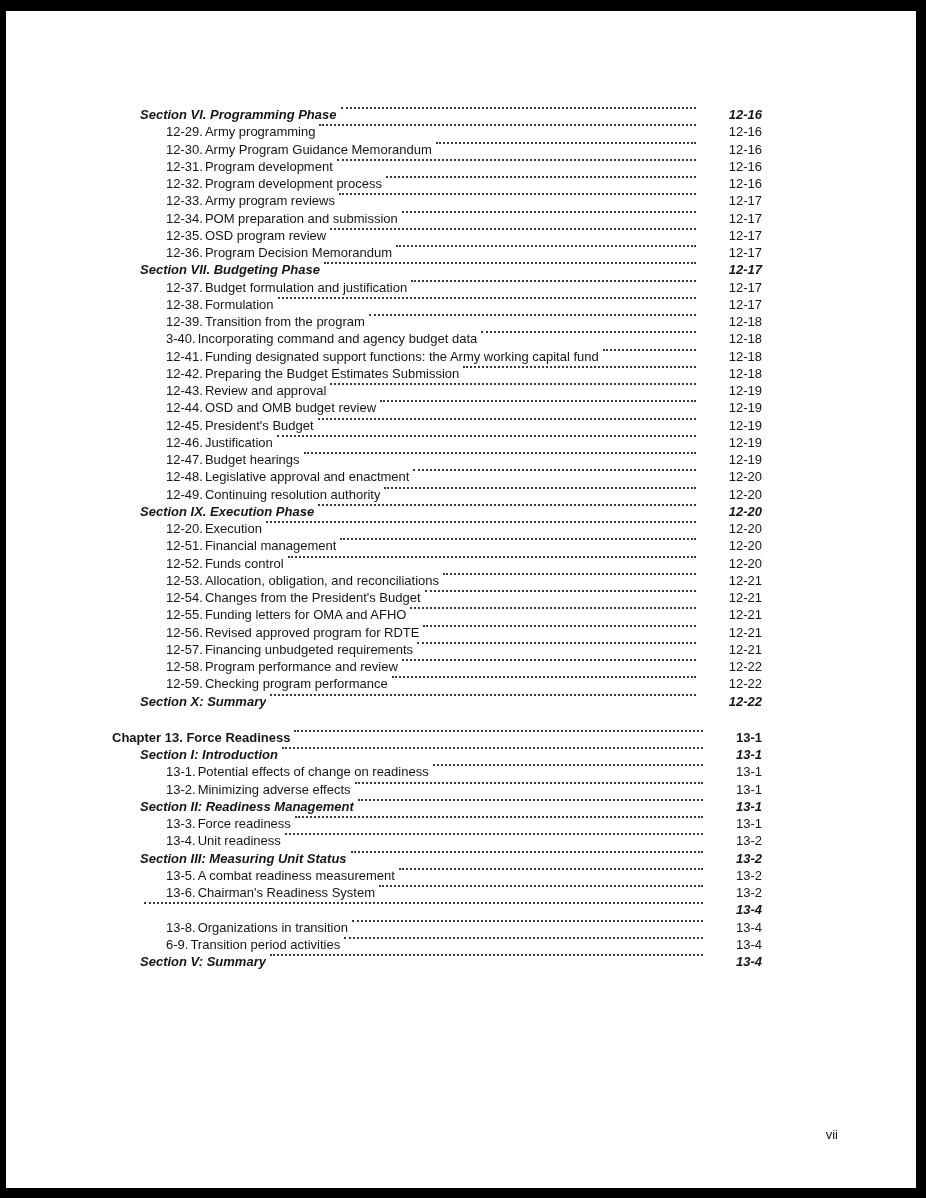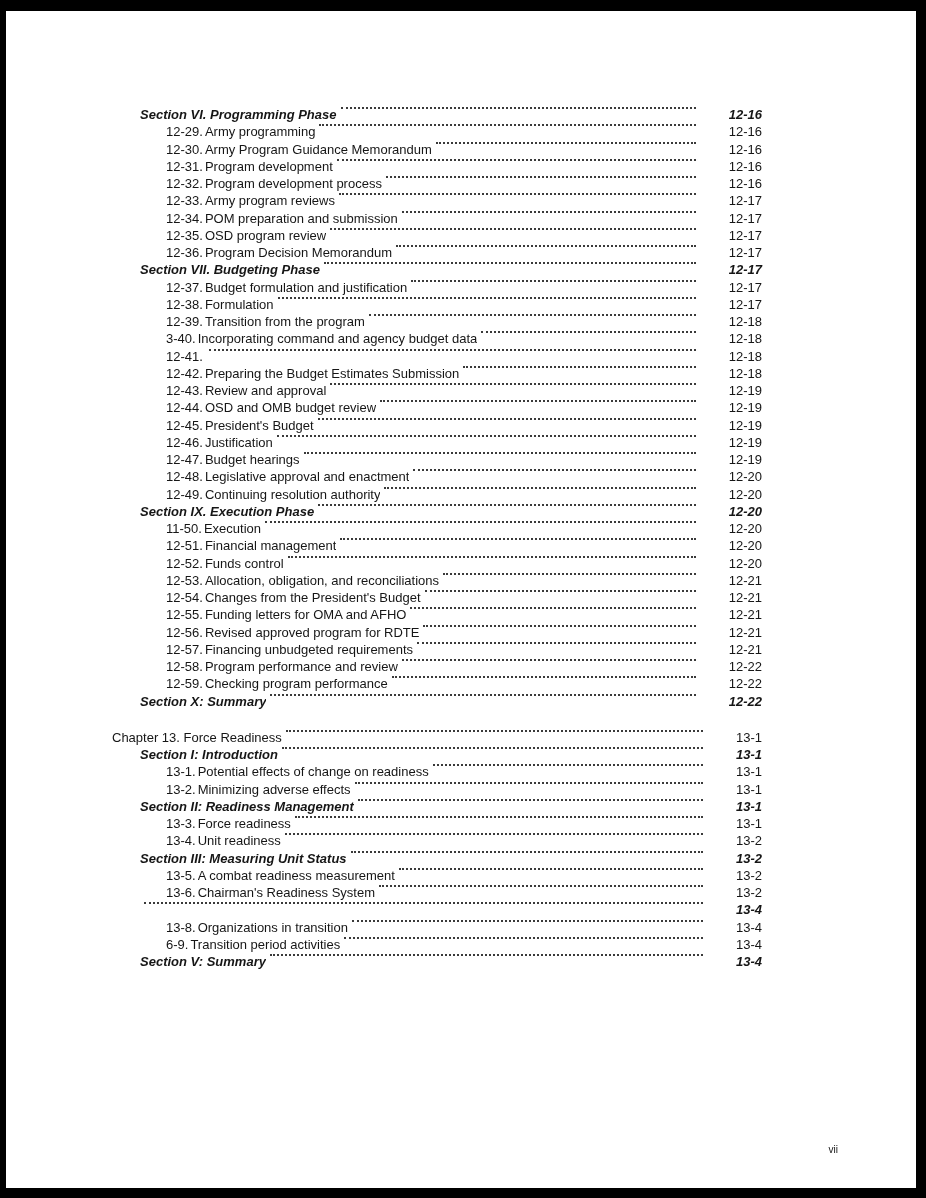--- a/index.html
+++ b/index.html
@@ -30,21 +30,21 @@
     font-size: 13px;
     color: #161616;
   }
   .row {
     display: flex;
     align-items: flex-start;
     height: 17.25px;
     white-space: nowrap;
   }
   .row.chapter {
-    font-weight: normal;
+    font-weight: bold;
   }
   .row.section {
     font-weight: bold;
     font-style: italic;
     padding-left: 28px;
   }
   .row.entry {
     padding-left: 54px;
   }
   .num {
@@ -65,22 +65,22 @@
   .pg {
     flex: 0 0 auto;
     margin-left: 30px;
   }
   .spacer {
     height: 19px;
   }
   .folio {
     position: absolute;
     right: 78px;
-    bottom: 33px;
-    font-size: 10px;
+    bottom: 46px;
+    font-size: 13px;
     color: #161616;
   }
 </style>
 </head>
 <body>
 
 <div class="page">
   <div class="toc" id="toc">
       <div class="row section">
         <span class="title">Section VI. Programming Phase</span>
@@ -159,20 +159,21 @@
         <span class="pg">12-18</span>
       </div>
       <div class="row entry">
         <span class="num">3-40.</span>
         <span class="title">Incorporating command and agency budget data</span>
         <span class="leader"></span>
         <span class="pg">12-18</span>
       </div>
       <div class="row entry">
         <span class="num">12-41.</span>
+        <span class="title">Funding designated support functions: the Army working capital fund</span>
         <span class="leader"></span>
         <span class="pg">12-18</span>
       </div>
       <div class="row entry">
         <span class="num">12-42.</span>
         <span class="title">Preparing the Budget Estimates Submission</span>
         <span class="leader"></span>
         <span class="pg">12-18</span>
       </div>
       <div class="row entry">
@@ -216,21 +217,21 @@
         <span class="title">Continuing resolution authority</span>
         <span class="leader"></span>
         <span class="pg">12-20</span>
       </div>
       <div class="row section">
         <span class="title">Section IX. Execution Phase</span>
         <span class="leader"></span>
         <span class="pg">12-20</span>
       </div>
       <div class="row entry">
-        <span class="num">11-50.</span>
+        <span class="num">12-20.</span>
         <span class="title">Execution</span>
         <span class="leader"></span>
         <span class="pg">12-20</span>
       </div>
       <div class="row entry">
         <span class="num">12-51.</span>
         <span class="title">Financial management</span>
         <span class="leader"></span>
         <span class="pg">12-20</span>
       </div>

